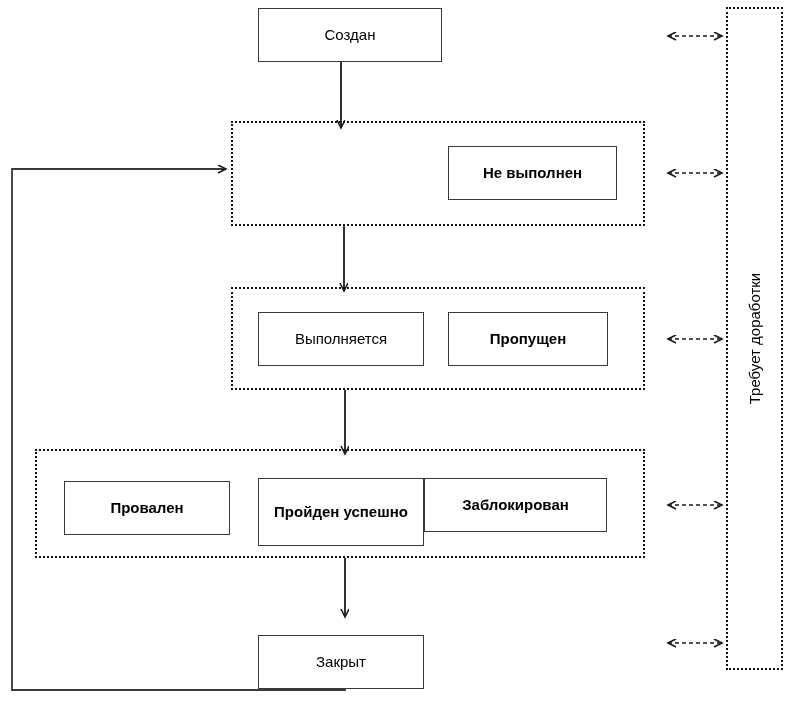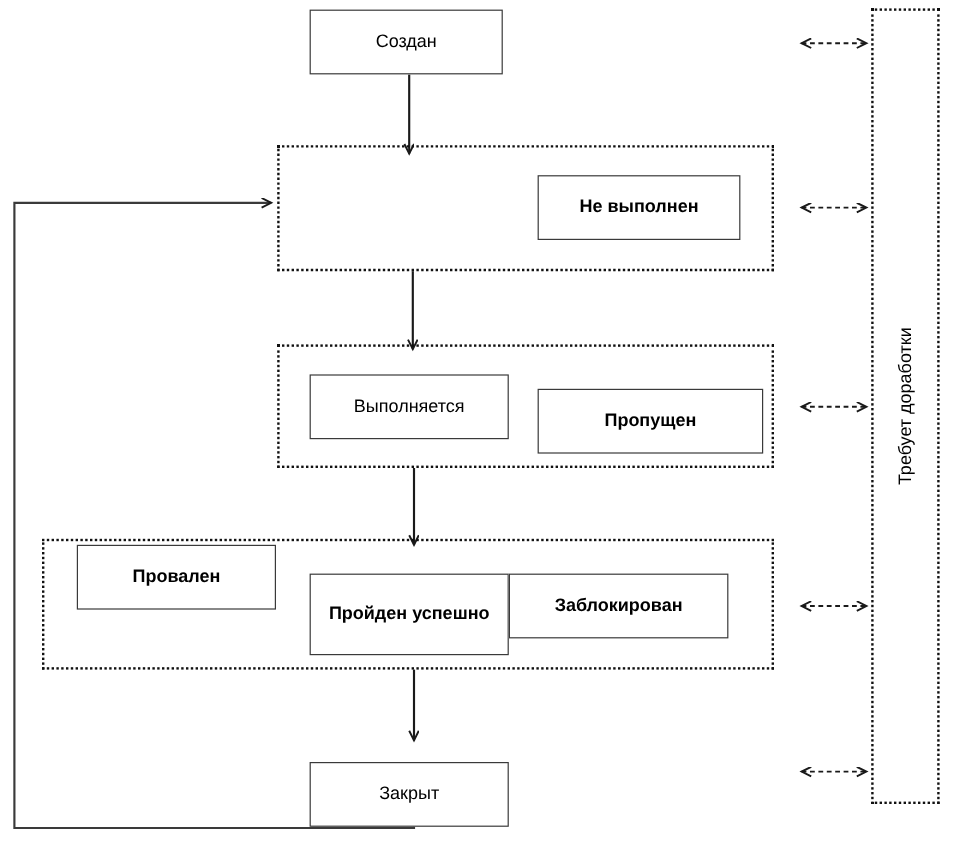--- a/index.html
+++ b/index.html
@@ -105,38 +105,38 @@
       <line x1="668" y1="339" x2="722" y2="339" marker-end="url(#arrowSolid)" marker-start="url(#arrowSolidStart)"></line>
       <line x1="668" y1="505" x2="722" y2="505" marker-end="url(#arrowSolid)" marker-start="url(#arrowSolidStart)"></line>
       <line x1="668" y1="643" x2="722" y2="643" marker-end="url(#arrowSolid)" marker-start="url(#arrowSolidStart)"></line>
     </g>
   </svg>
 
   <div class="group-box" style="left:231px; top:121px; width:414px; height:105px;"></div>
   <div class="group-box" style="left:231px; top:287px; width:414px; height:103px;"></div>
   <div class="group-box" style="left:35px; top:449px; width:610px; height:109px;"></div>
 
-  <div class="state-box" style="left:258px; top:8px; width:161px; height:54px;">
+  <div class="state-box" style="left:258px; top:8px; width:184px; height:54px;">
     <span>Создан</span>
   </div>
 
 
   <div class="state-box bold" style="left:448px; top:146px; width:169px; height:54px;">
     <span>Не выполнен</span>
   </div>
 
   <div class="state-box" style="left:258px; top:312px; width:166px; height:54px;">
     <span>Выполняется</span>
   </div>
 
-  <div class="state-box bold" style="left:448px; top:324px; width:188px; height:54px;">
+  <div class="state-box bold" style="left:448px; top:312px; width:160px; height:54px;">
     <span>Пропущен</span>
   </div>
 
-  <div class="state-box bold" style="left:64px; top:454px; width:166px; height:54px;">
+  <div class="state-box bold" style="left:64px; top:481px; width:166px; height:54px;">
     <span>Провален</span>
   </div>
 
   <div class="state-box bold" style="left:258px; top:478px; width:166px; height:68px;">
     <span>Пройден успешно</span>
   </div>
 
   <div class="state-box bold" style="left:424px; top:478px; width:183px; height:54px;">
     <span>Заблокирован</span>
   </div>

